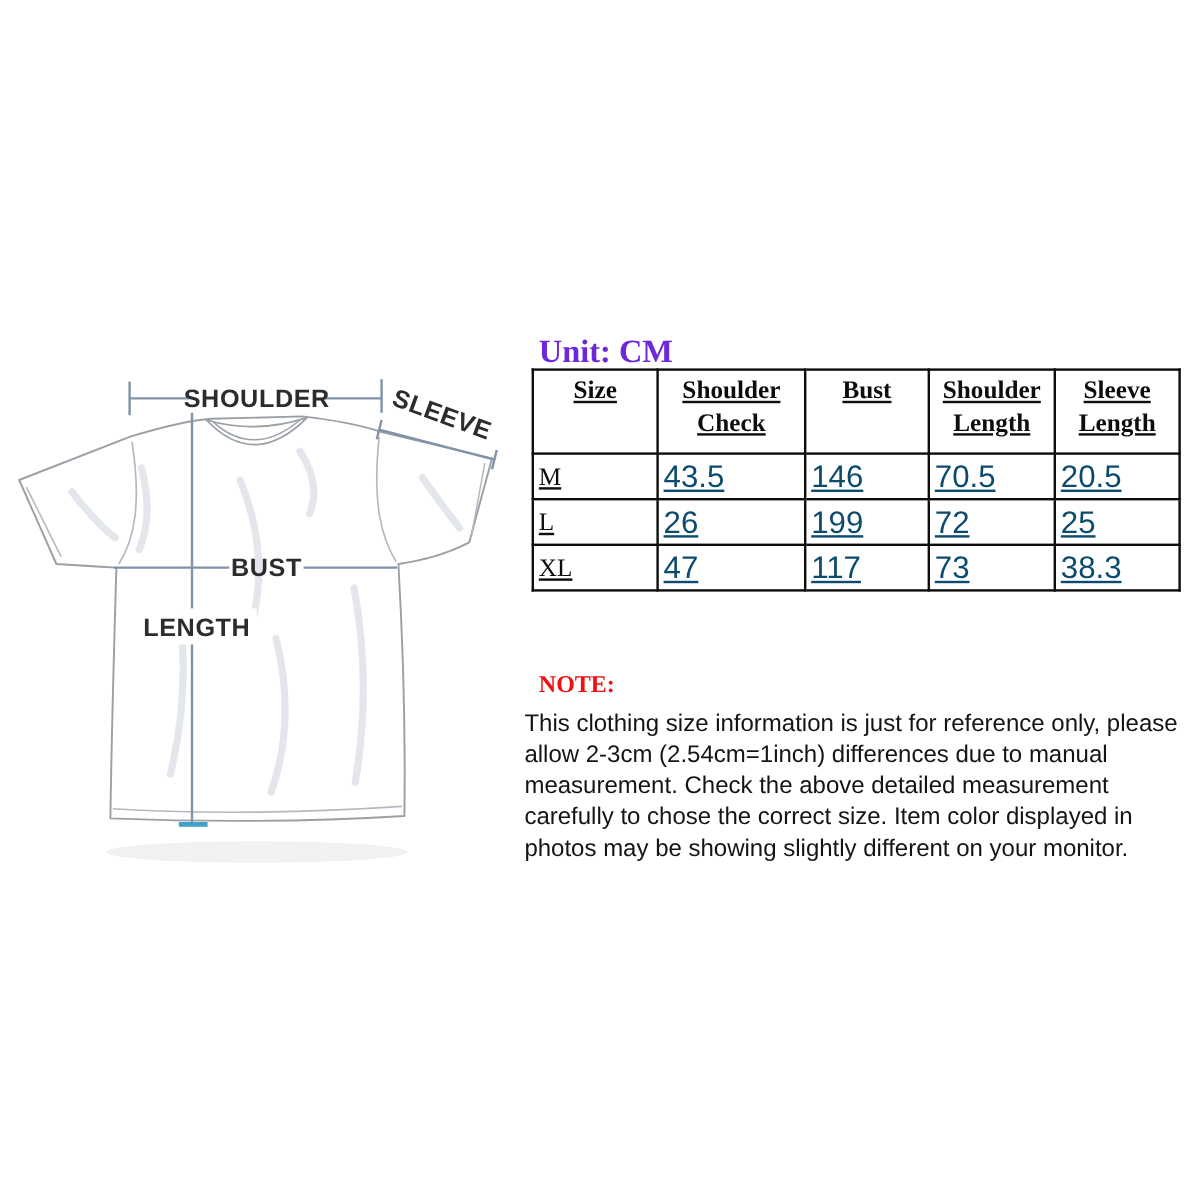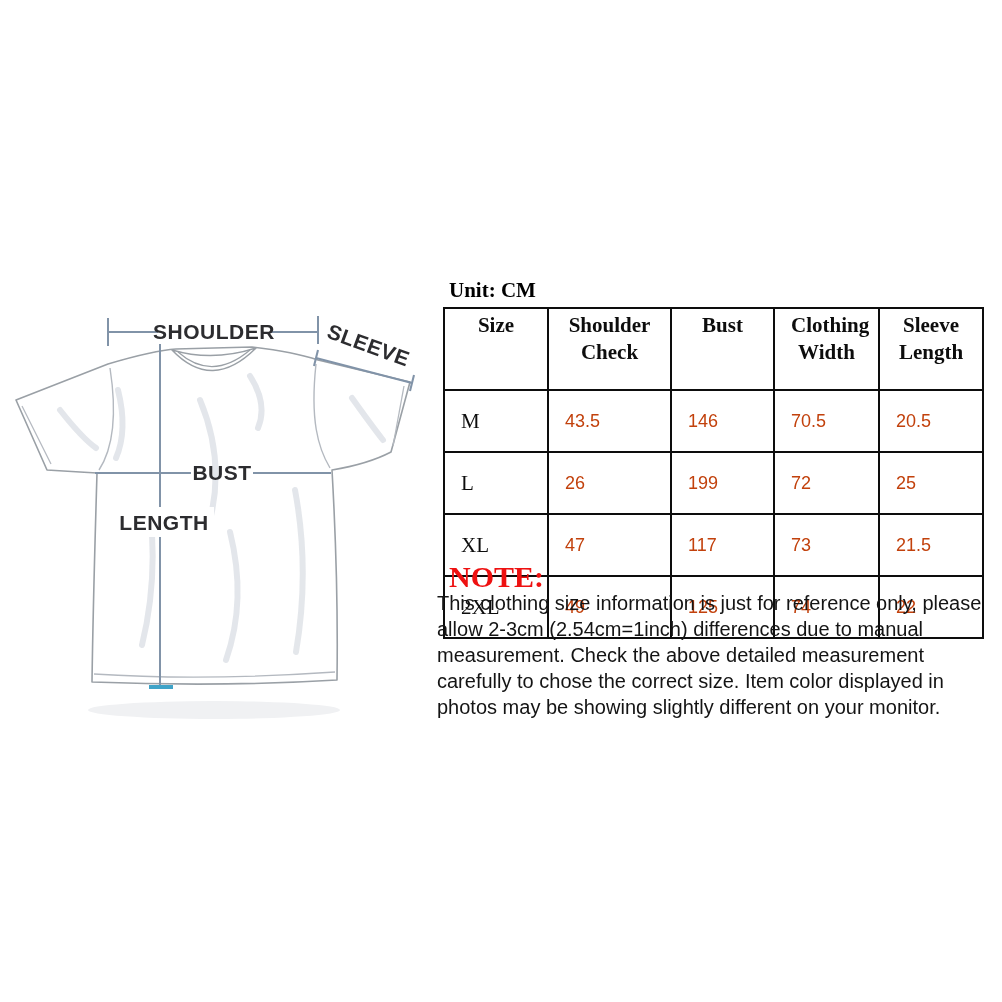--- a/index.html
+++ b/index.html
@@ -9,45 +9,45 @@
   }
   
   svg.shirt{position:absolute;left:0;top:280px;width:450px;height:460px;}
   .measure-label{
     font-family:"Liberation Sans",sans-serif;font-weight:bold;
     font-size:21px;fill:#2c2c2f;letter-spacing:.5px;
   }
   
   .unit-label{
     position:absolute;left:449px;top:278px;
-    font-family:"Liberation Serif",serif;font-weight:bold;font-size:21px;color:#000000;
+    font-family:"Liberation Serif",serif;font-weight:bold;font-size:27px;color:#6d28d9;
   }
   
   table.size-table{
     position:absolute;left:443px;top:307px;width:539px;
     border-collapse:collapse;table-layout:fixed;background:#fff;
   }
   table.size-table th,table.size-table td{
-    border:2px solid #0d0d0d;padding:16px;overflow:hidden;
+    border:2px solid #0d0d0d;padding:4px;overflow:hidden;text-decoration:underline;
   }
   table.size-table thead th{
     vertical-align:top;height:61px;padding-top:3px;
     font-family:"Liberation Serif",serif;font-weight:bold;font-size:21px;line-height:27px;color:#0d0d0d;
   }
   table.size-table tbody tr{height:31px;}
   table.size-table td.size-cell{
     font-family:"Liberation Serif",serif;font-size:21px;color:#0d0d0d;
   }
   table.size-table td.num-cell{
-    font-family:"Liberation Sans",sans-serif;font-size:18px;line-height:28px;color:#c2410c;
+    font-family:"Liberation Sans",sans-serif;font-size:26px;line-height:28px;color:#0c4a6e;
   }
   
   .note-title{
     position:absolute;left:449px;top:560px;
-    font-family:"Liberation Serif",serif;font-weight:bold;font-size:30px;color:#ee1111;
+    font-family:"Liberation Serif",serif;font-weight:bold;font-size:20px;color:#ee1111;
   }
   .note-body{
     position:absolute;left:437px;top:590px;width:548px;
     font-family:Liberation Sans, sans-serif;font-size:20px;line-height:26px;color:#141414;
     white-space:pre-line;
   }
 </style>
 </head>
 <body>
 
@@ -134,21 +134,21 @@
         <col style="width:123px">
         <col style="width:103px">
       <col style="width:105px">
         <col style="width:104px">
     </colgroup>
     <thead>
       <tr>
         <th>Size</th>
         <th>Shoulder Check</th>
         <th>Bust</th>
-        <th>Clothing Width</th>
+        <th>Shoulder Length</th>
         <th>Sleeve Length</th>
       </tr>
     </thead>
     <tbody>
       <tr>
         <td class="size-cell">M</td>
         <td class="num-cell">43.5</td>
         <td class="num-cell">146</td>
         <td class="num-cell">70.5</td>
         <td class="num-cell">20.5</td>
@@ -158,28 +158,21 @@
         <td class="num-cell">26</td>
         <td class="num-cell">199</td>
         <td class="num-cell">72</td>
         <td class="num-cell">25</td>
       </tr>
       <tr>
         <td class="size-cell">XL</td>
         <td class="num-cell">47</td>
         <td class="num-cell">117</td>
         <td class="num-cell">73</td>
-        <td class="num-cell">21.5</td>
-      </tr>
-      <tr>
-        <td class="size-cell">2XL</td>
-        <td class="num-cell">49</td>
-        <td class="num-cell">125</td>
-        <td class="num-cell">74</td>
-        <td class="num-cell">22</td>
+        <td class="num-cell">38.3</td>
       </tr>
     </tbody>
   </table>
 
   <div class="note-title">NOTE:</div>
   <div class="note-body">This clothing size information is just for reference only, please
 allow 2-3cm (2.54cm=1inch) differences due to manual
 measurement. Check the above detailed measurement
 carefully to chose the correct size. Item color displayed in
 photos may be showing slightly different on your monitor.</div>

